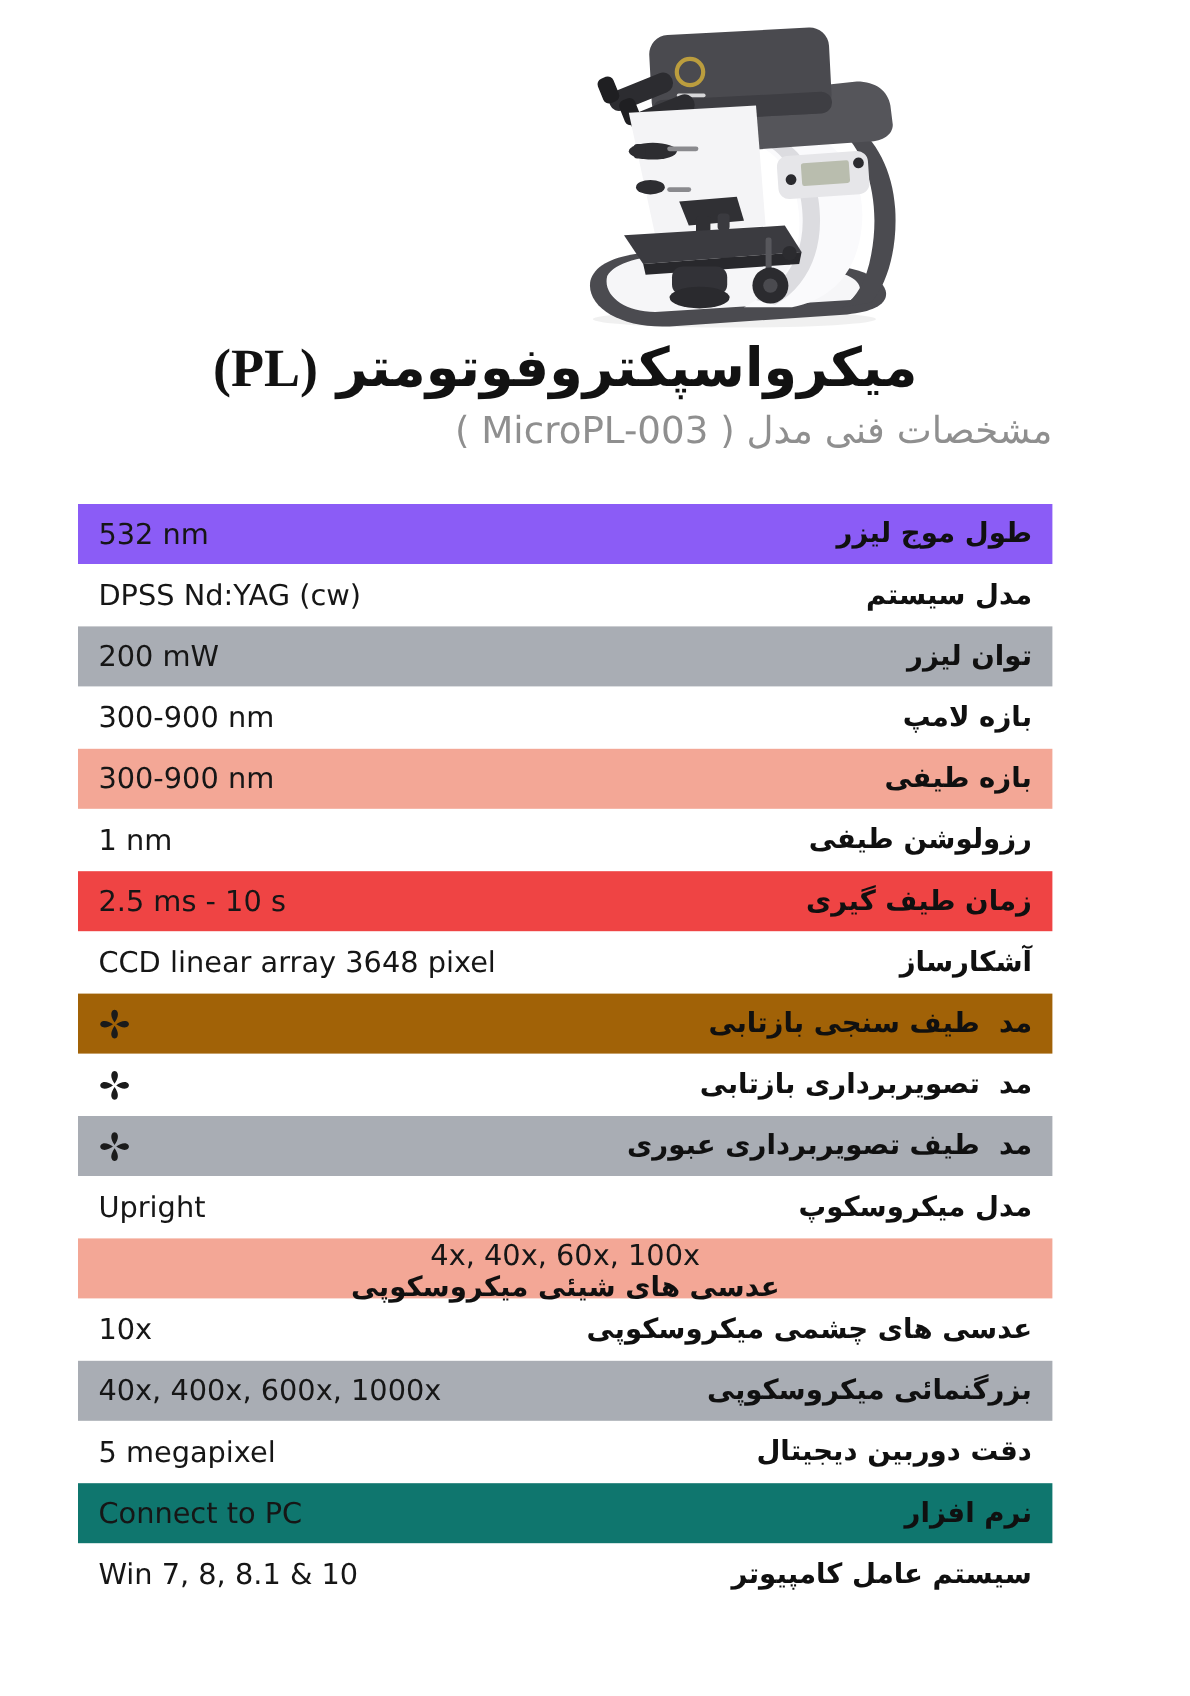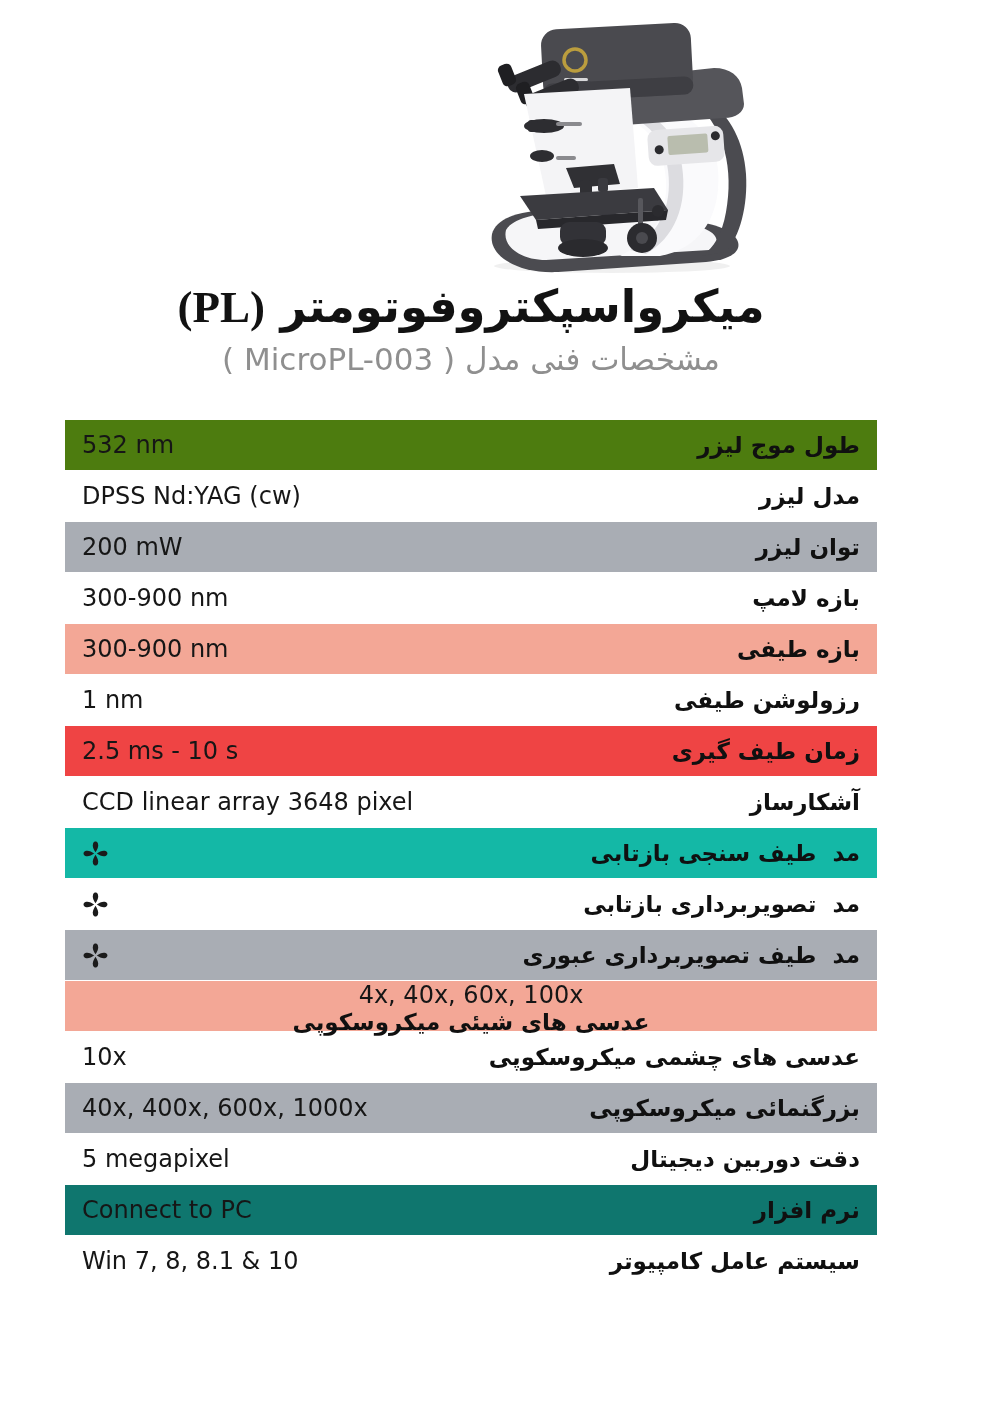--- a/index.html
+++ b/index.html
@@ -15,21 +15,21 @@
     position:absolute;left:65px;top:280px;width:812px;
     text-align:center;direction:rtl;
     font-weight:700;font-size:45px;color:#121212;letter-spacing:0;
   }
   .page-title .lat{
     font-family:"Liberation Serif","DejaVu Serif",serif;
     direction:ltr;unicode-bidi:embed;font-weight:700;
   }
   .page-subtitle{
     position:absolute;left:65px;top:341px;width:812px;
-    text-align:center;direction:rtl;
+    direction:rtl;
     font-size:31px;color:#8f8f8f;
   }
   .spec-table{position:absolute;left:65px;top:420px;width:812px;}
   .row{
     height:50px;margin-bottom:1px;
     display:flex;align-items:center;justify-content:space-between;
     padding:0 17px;box-sizing:border-box;
   }
   .row .value{
     direction:ltr;font-size:24px;color:#161616;white-space:pre;
@@ -107,27 +107,27 @@
         <circle cx="197" cy="138" r="4.5" fill="#2b2b2f"></circle>
         <circle cx="254" cy="128" r="4.5" fill="#2b2b2f"></circle>
       </g>
     </svg>
   </div>
 
   <div class="page-title"><span class="fa">میکرواسپکتروفوتومتر</span> <span class="lat">(PL)</span></div>
   <div class="page-subtitle">مشخصات فنی مدل ( MicroPL-003 )</div>
 
   <div class="spec-table">
-      <div class="row" style="background: #4d7c0f;">
+      <div class="row" style="background: #8b5cf6;">
     <div class="value">532 nm</div>
     <div class="label">طول موج لیزر</div>
   </div>
       <div class="row">
     <div class="value">DPSS Nd:YAG (cw)</div>
-    <div class="label">مدل لیزر</div>
+    <div class="label">مدل سیستم</div>
   </div>
       <div class="row" style="background: rgb(169, 173, 180);">
     <div class="value">200 mW</div>
     <div class="label">توان لیزر</div>
   </div>
       <div class="row">
     <div class="value">300-900 nm</div>
     <div class="label">بازه لامپ</div>
   </div>
       <div class="row" style="background: rgb(243, 167, 150);">
@@ -139,21 +139,21 @@
     <div class="label">رزولوشن طیفی</div>
   </div>
       <div class="row" style="background: #ef4444;">
     <div class="value">2.5 ms - 10 s</div>
     <div class="label">زمان طیف گیری</div>
   </div>
       <div class="row">
     <div class="value">CCD linear array 3648 pixel</div>
     <div class="label">آشکارساز</div>
   </div>
-      <div class="row" style="background: #14b8a6;">
+      <div class="row" style="background: #a16207;">
     <div class="value"><svg class="petal-icon" viewBox="-20 -20 40 40">
     <g fill="#1b1b1b">
       <path d="M0,-2 C-2.6,-6 -5.2,-11 -3.6,-15 C-2.2,-18.6 2.2,-18.6 3.6,-15 C5.2,-11 2.6,-6 0,-2 Z"></path>
       <path transform="rotate(90)" d="M0,-2 C-2.6,-6 -5.2,-11 -3.6,-15 C-2.2,-18.6 2.2,-18.6 3.6,-15 C5.2,-11 2.6,-6 0,-2 Z"></path>
       <path transform="rotate(180)" d="M0,-2 C-2.6,-6 -5.2,-11 -3.6,-15 C-2.2,-18.6 2.2,-18.6 3.6,-15 C5.2,-11 2.6,-6 0,-2 Z"></path>
       <path transform="rotate(270)" d="M0,-2 C-2.6,-6 -5.2,-11 -3.6,-15 C-2.2,-18.6 2.2,-18.6 3.6,-15 C5.2,-11 2.6,-6 0,-2 Z"></path>
     </g>
   </svg></div>
     <div class="label">مد  طیف سنجی بازتابی</div>
   </div>
@@ -172,20 +172,24 @@
     <div class="value"><svg class="petal-icon" viewBox="-20 -20 40 40">
     <g fill="#1b1b1b">
       <path d="M0,-2 C-2.6,-6 -5.2,-11 -3.6,-15 C-2.2,-18.6 2.2,-18.6 3.6,-15 C5.2,-11 2.6,-6 0,-2 Z"></path>
       <path transform="rotate(90)" d="M0,-2 C-2.6,-6 -5.2,-11 -3.6,-15 C-2.2,-18.6 2.2,-18.6 3.6,-15 C5.2,-11 2.6,-6 0,-2 Z"></path>
       <path transform="rotate(180)" d="M0,-2 C-2.6,-6 -5.2,-11 -3.6,-15 C-2.2,-18.6 2.2,-18.6 3.6,-15 C5.2,-11 2.6,-6 0,-2 Z"></path>
       <path transform="rotate(270)" d="M0,-2 C-2.6,-6 -5.2,-11 -3.6,-15 C-2.2,-18.6 2.2,-18.6 3.6,-15 C5.2,-11 2.6,-6 0,-2 Z"></path>
     </g>
   </svg></div>
     <div class="label">مد  طیف تصویربرداری عبوری</div>
   </div>
+      <div class="row">
+    <div class="value">Upright</div>
+    <div class="label">مدل میکروسکوپ</div>
+  </div>
       <div class="row" style="background: rgb(243, 167, 150); flex-direction: column;">
     <div class="value">4x, 40x, 60x, 100x</div>
     <div class="label">عدسی های شیئی میکروسکوپی</div>
   </div>
       <div class="row">
     <div class="value">10x</div>
     <div class="label">عدسی های چشمی میکروسکوپی</div>
   </div>
       <div class="row" style="background: rgb(169, 173, 180); gap: 32px;">
     <div class="value">40x, 400x, 600x, 1000x</div>

